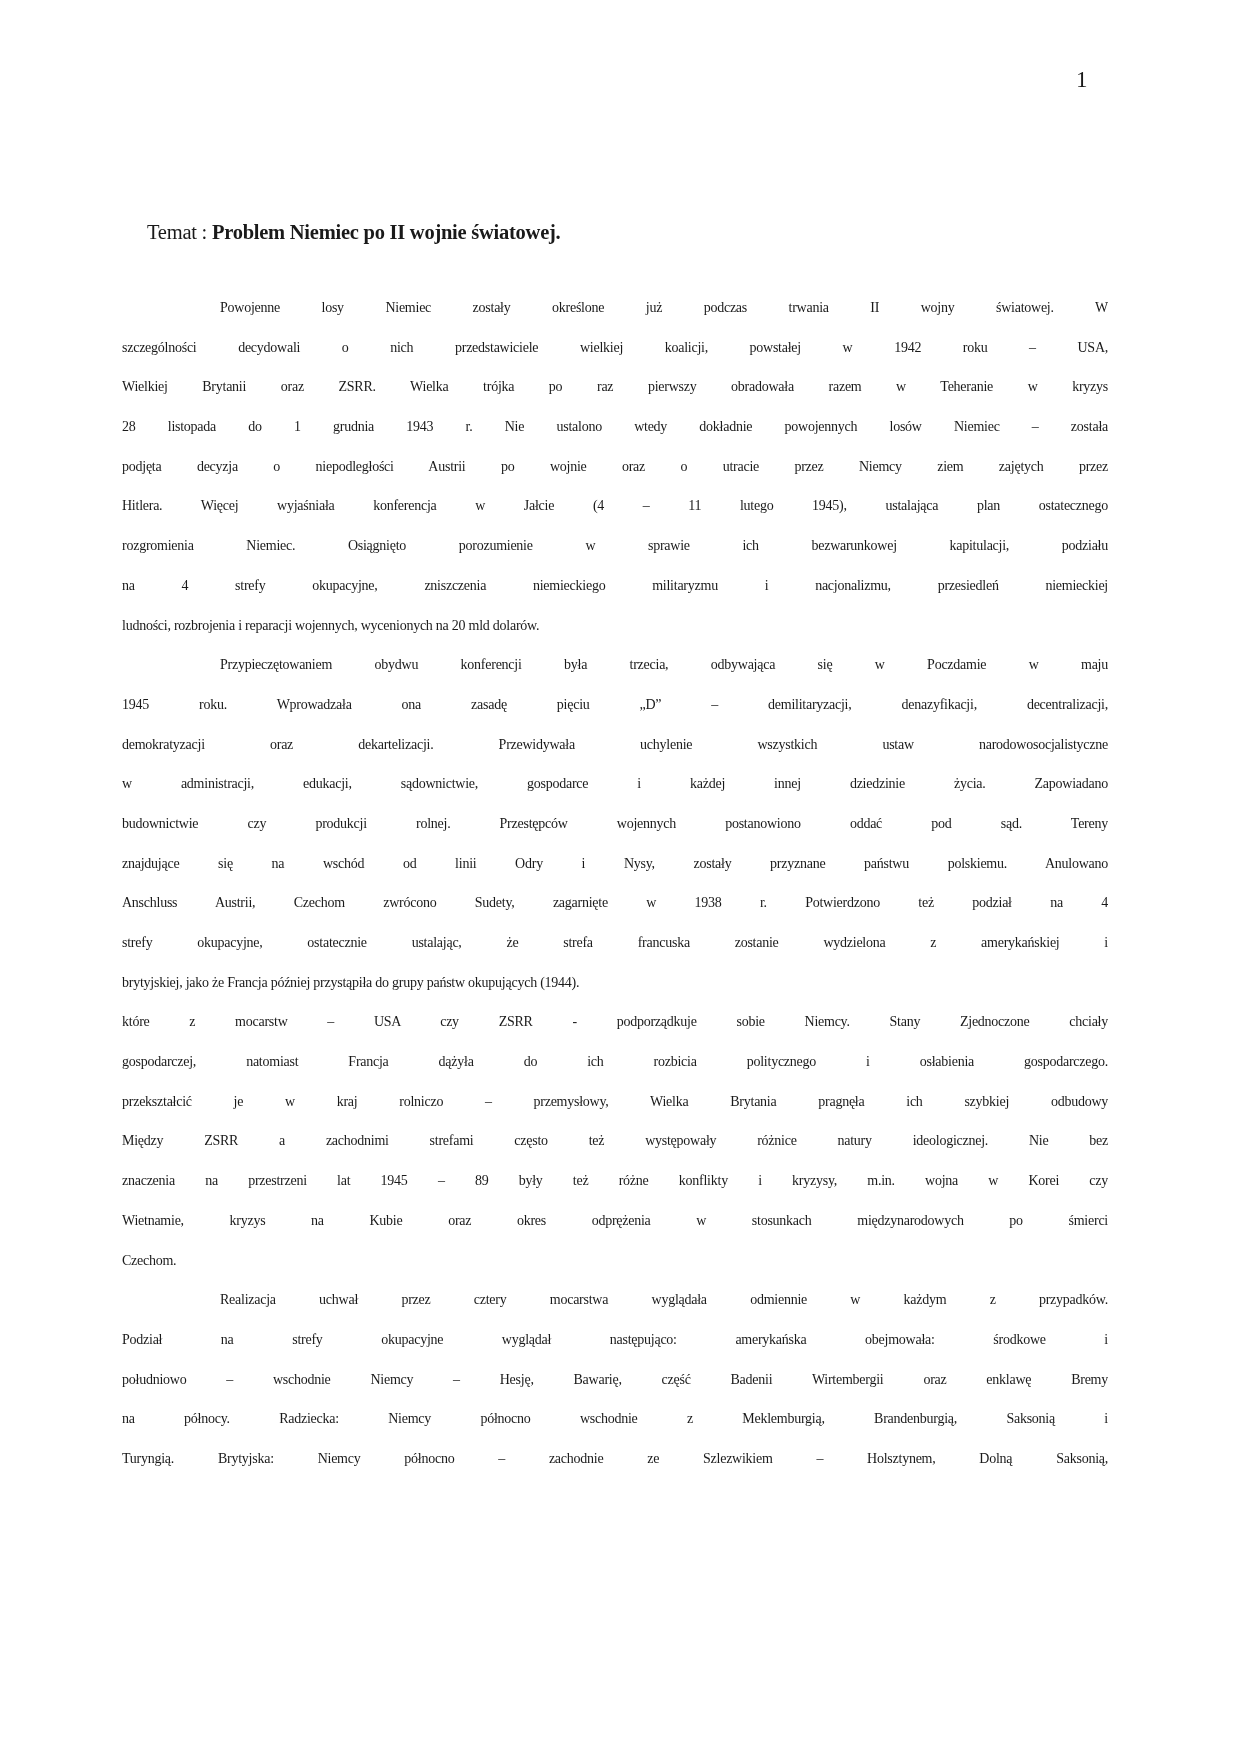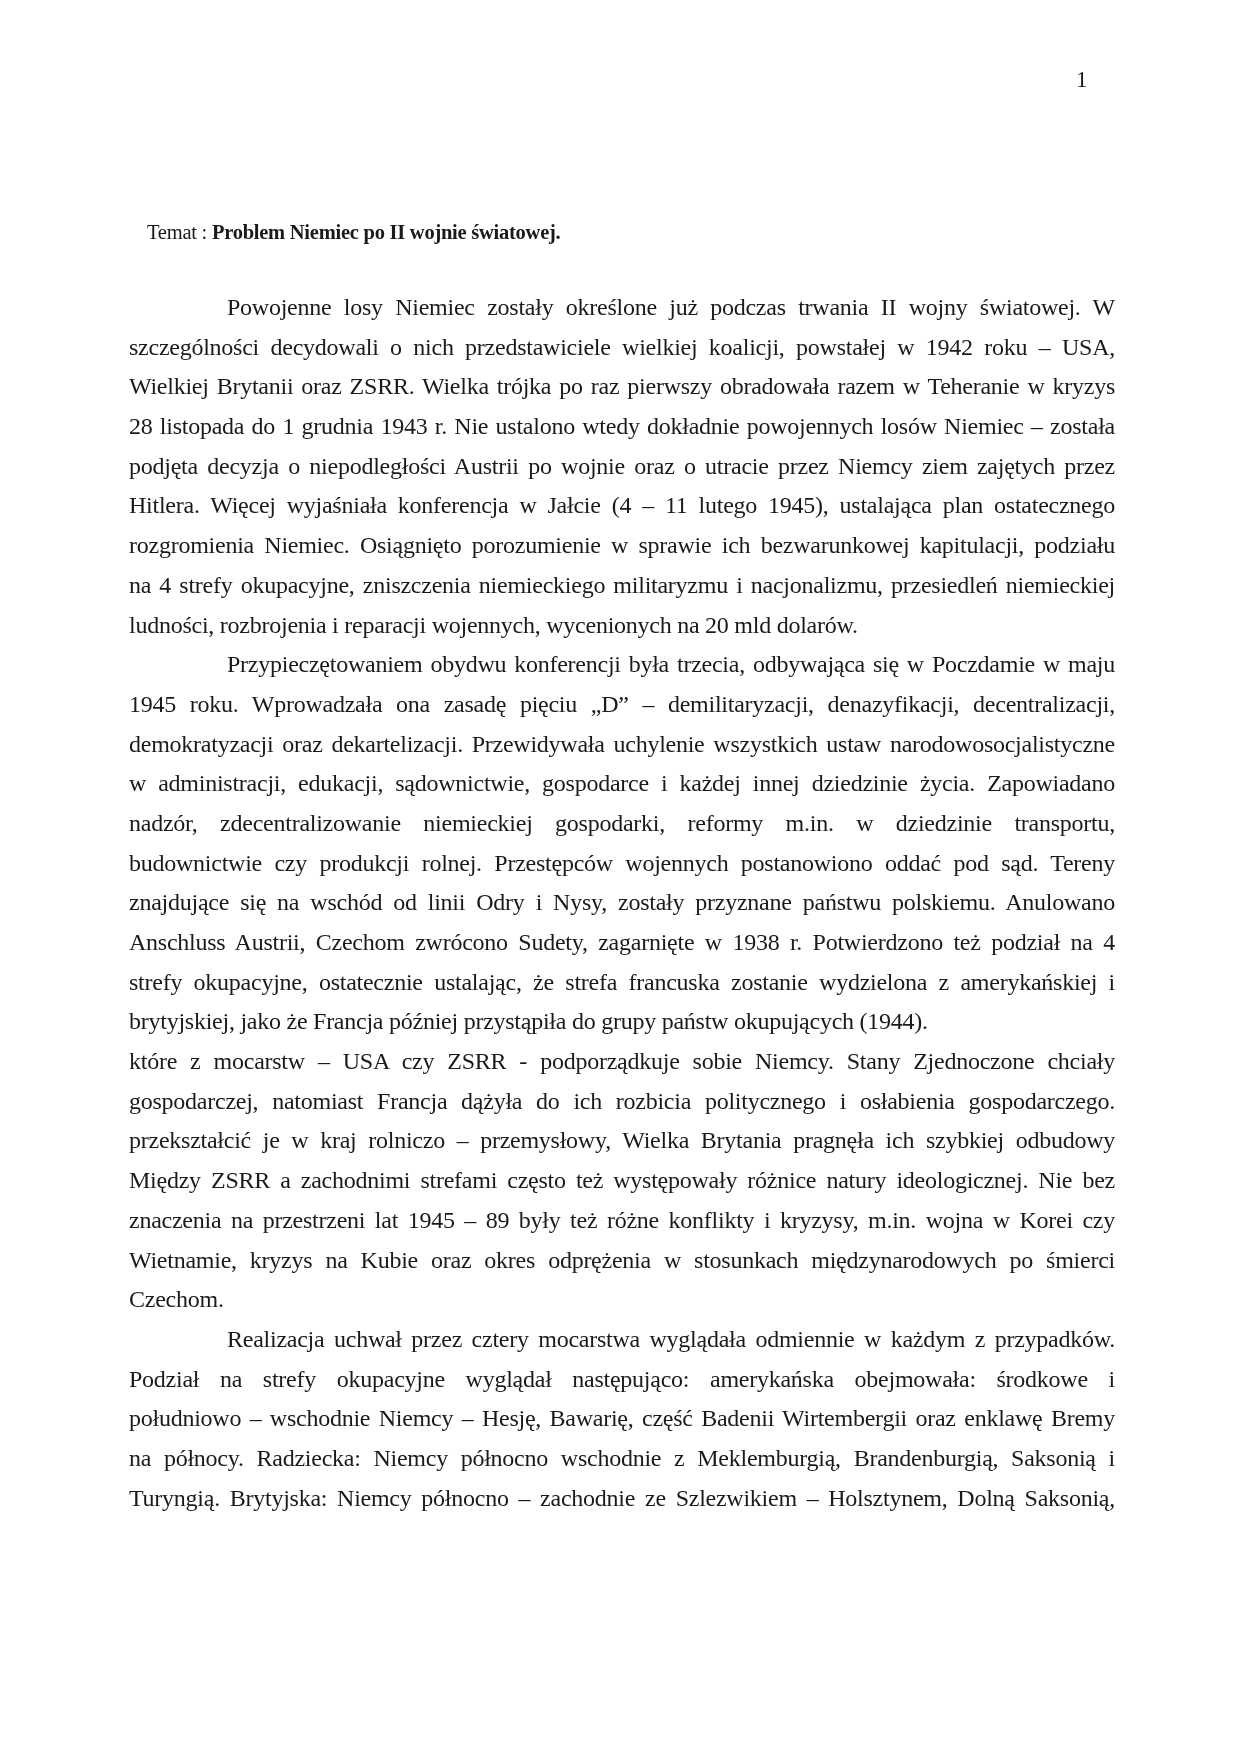--- a/index.html
+++ b/index.html
@@ -33,23 +33,22 @@
   .title-subject {
     font-weight: bold;
     text-decoration-thickness: 2px;
     text-underline-offset: 3px;
   }
   .body-text {
     position: absolute;
     top: 288px;
     left: 122px;
     width: 986px;
-    font-size: 24px;
+    font-size: 14px;
     letter-spacing: -0.25px;
-    margin-left: 7px;
   }
   .paragraph { margin: 0; padding: 0; }
   .line {
     height: 39.7px;
     line-height: 39.7px;
     text-align: justify;
     text-align-last: justify;
     overflow: hidden;
   }
   .line.first { text-indent: 98px; }
@@ -76,21 +75,20 @@
         <div class="line">Hitlera. Więcej wyjaśniała konferencja w Jałcie (4 – 11 lutego 1945), ustalająca plan ostatecznego</div>
         <div class="line">rozgromienia Niemiec. Osiągnięto porozumienie w sprawie ich bezwarunkowej kapitulacji, podziału</div>
         <div class="line">na 4 strefy okupacyjne, zniszczenia niemieckiego militaryzmu i nacjonalizmu, przesiedleń niemieckiej</div>
         <div class="line last-flush">ludności, rozbrojenia i reparacji wojennych, wycenionych na 20 mld dolarów.</div>
       </div>
       <div class="paragraph">
         <div class="line first">Przypieczętowaniem obydwu konferencji była trzecia, odbywająca się w Poczdamie w maju</div>
         <div class="line">1945 roku. Wprowadzała ona zasadę pięciu „D” – demilitaryzacji, denazyfikacji, decentralizacji,</div>
         <div class="line">demokratyzacji oraz dekartelizacji. Przewidywała uchylenie wszystkich ustaw narodowosocjalistyczne</div>
         <div class="line">w administracji, edukacji, sądownictwie, gospodarce i każdej innej dziedzinie życia. Zapowiadano</div>
-        <div class="line">nadzór, zdecentralizowanie niemieckiej gospodarki, reformy m.in. w dziedzinie transportu,</div>
         <div class="line">budownictwie czy produkcji rolnej. Przestępców wojennych postanowiono oddać pod sąd. Tereny</div>
         <div class="line">znajdujące się na wschód od linii Odry i Nysy, zostały przyznane państwu polskiemu. Anulowano</div>
         <div class="line">Anschluss Austrii, Czechom zwrócono Sudety, zagarnięte w 1938 r. Potwierdzono też podział na 4</div>
         <div class="line">strefy okupacyjne, ostatecznie ustalając, że strefa francuska zostanie wydzielona z amerykańskiej i</div>
         <div class="line last-flush">brytyjskiej, jako że Francja później przystąpiła do grupy państw okupujących (1944).</div>
       </div>
       <div class="paragraph">
         <div class="line">które z mocarstw – USA czy ZSRR - podporządkuje sobie Niemcy. Stany Zjednoczone chciały</div>
         <div class="line">gospodarczej, natomiast Francja dążyła do ich rozbicia politycznego i osłabienia gospodarczego.</div>
         <div class="line">przekształcić je w kraj rolniczo – przemysłowy, Wielka Brytania pragnęła ich szybkiej odbudowy</div>

